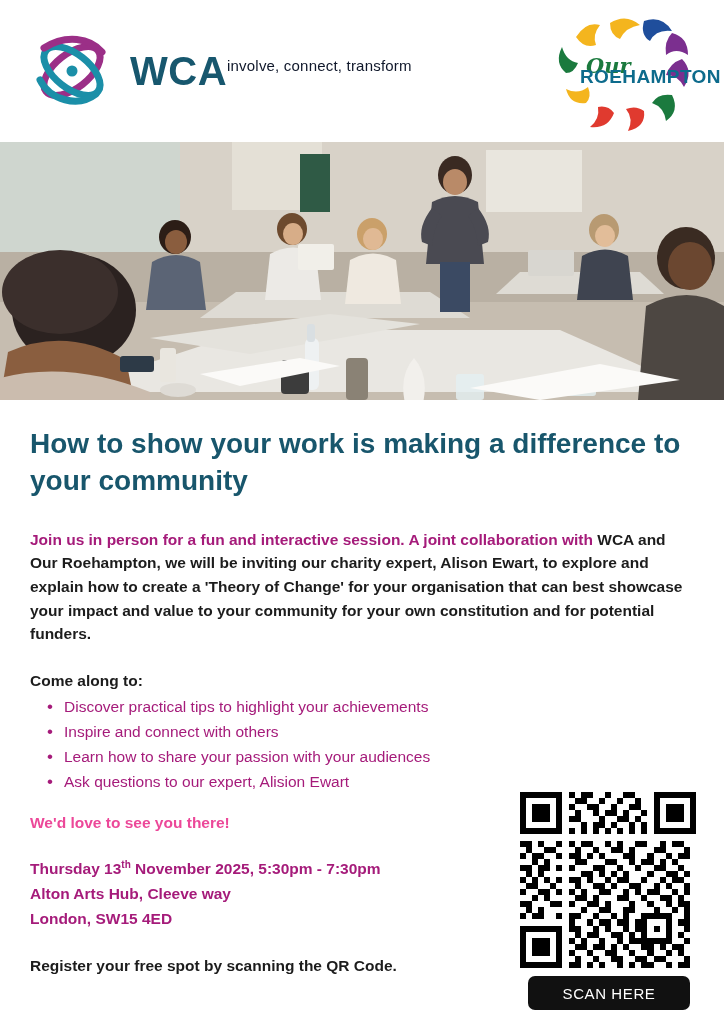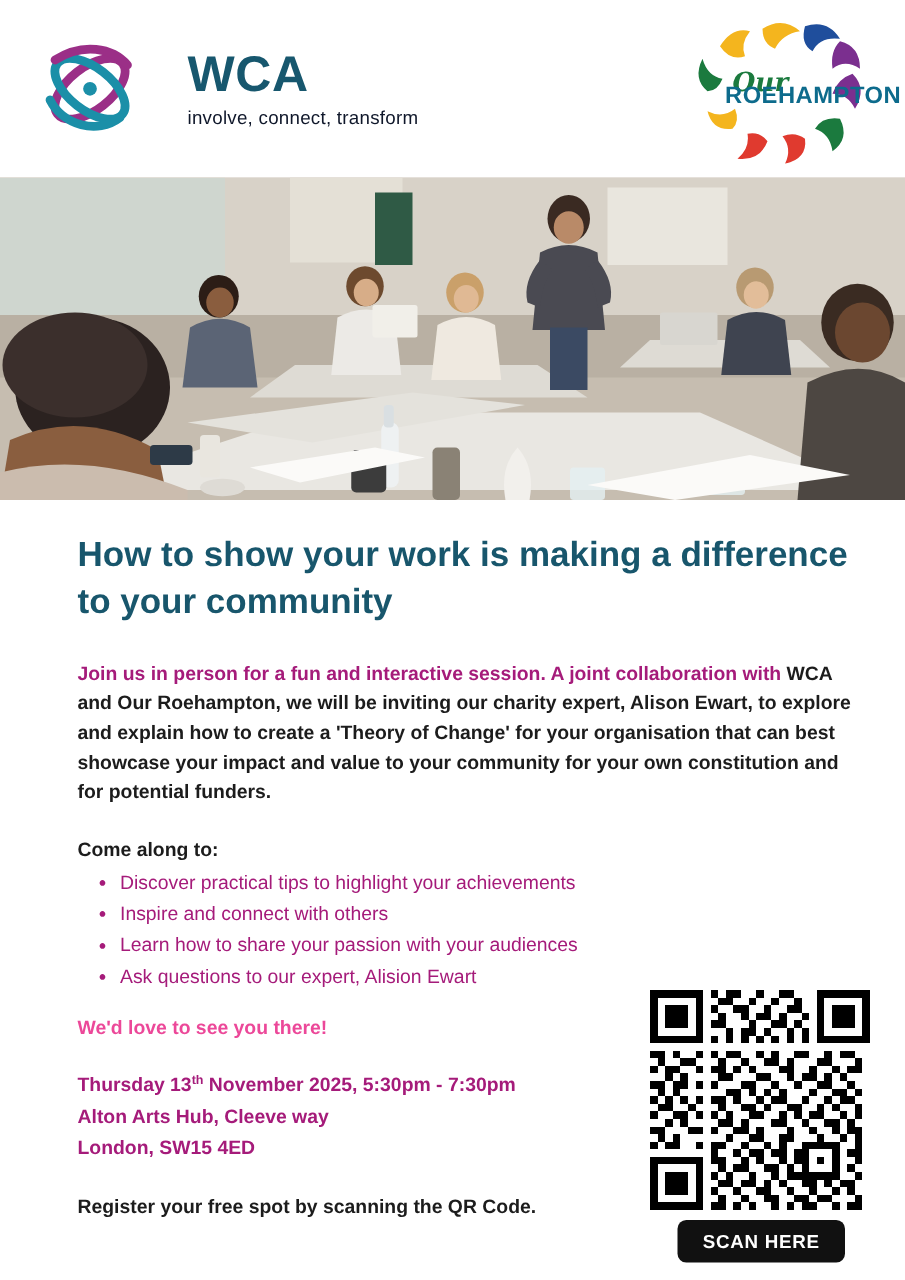--- a/index.html
+++ b/index.html
@@ -32,24 +32,23 @@
     gap: 12px;
   }
   .wca-mark {
     width: 92px;
     height: 86px;
     position: relative;
     flex: 0 0 auto;
   }
   .wca-text {
     display: flex;
-    flex-direction: column;
+    flex-direction: row;
     justify-content: center;
     line-height: 1;
-    margin-left: 20px;
   }
   .wca-title {
     font-size: 40px;
     font-weight: bold;
     color: #17576e;
     letter-spacing: 0.5px;
   }
   .wca-tag {
     font-size: 15px;
     color: #0f172a;
@@ -92,21 +91,20 @@
     overflow: hidden;
     background: #cfc6bb;
   }
   .photo svg { display: block; }
 
   
   .content {
     padding: 26px 40px 0 30px;
     box-sizing: border-box;
     position: relative;
-    margin-left: 32px;
   }
   h1.headline {
     font-size: 28px;
     line-height: 1.32;
     color: #18566c;
     font-weight: bold;
     margin: 0 0 28px 0;
     max-width: 660px;
   }
   .para {
@@ -174,27 +172,27 @@
     text-align: center;
   }
   .qr-code {
     width: 176px;
     height: 176px;
     background: #ffffff;
     display: block;
   }
   .scan-btn {
     margin: 8px auto 0 auto;
-    width: 134px;
+    width: 162px;
     height: 34px;
     background: #111111;
     border-radius: 7px;
     color: #ffffff;
     font-size: 15px;
-    font-weight: bold;
+    font-weight: normal;
     letter-spacing: 0.6px;
     display: flex;
     align-items: center;
     justify-content: center;
   }
 </style>
 </head>
 <body>
 
 <div class="header">

